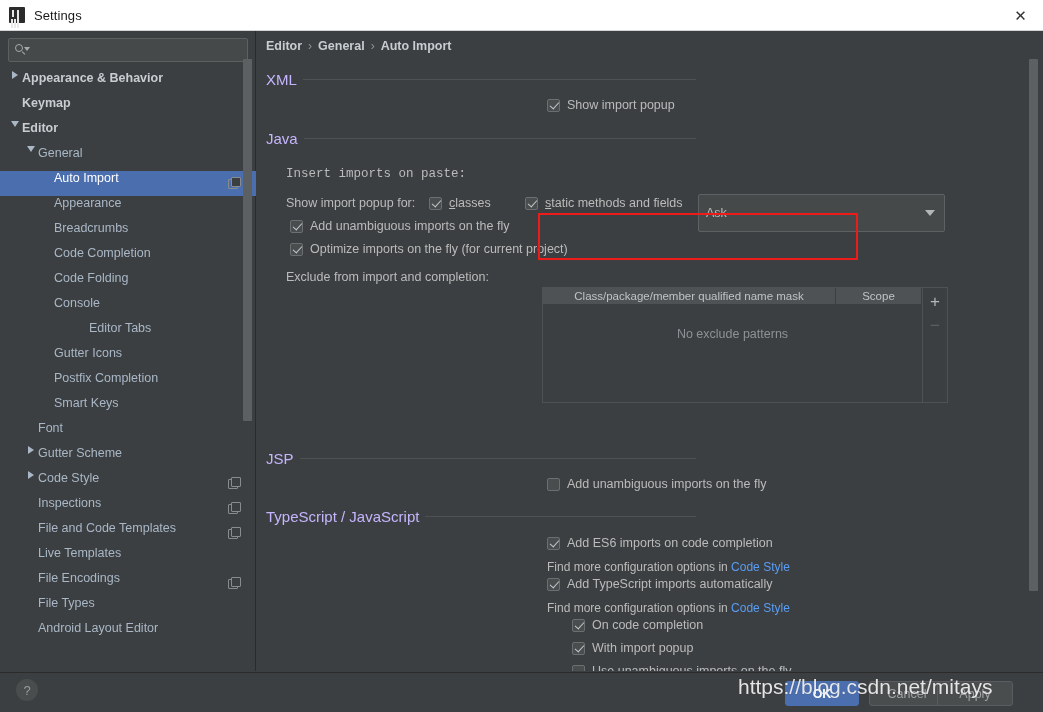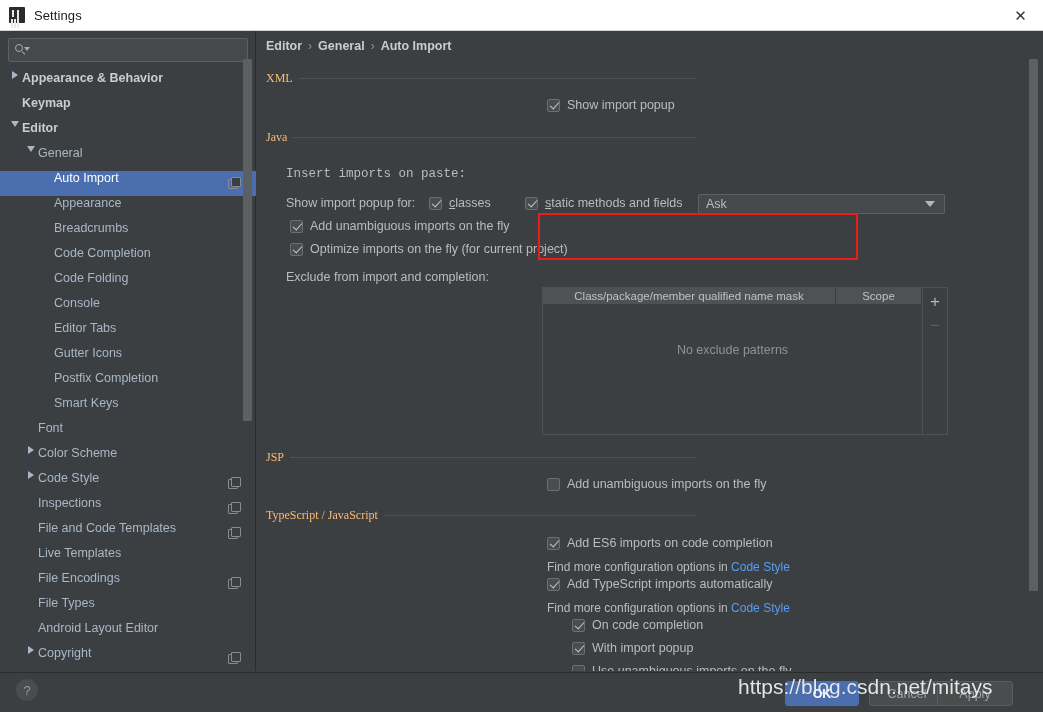--- a/index.html
+++ b/index.html
@@ -126,21 +126,21 @@
   }
   #breadcrumb {
     position: absolute; left: 9px; top: 8px;
     font-size: 12.5px; font-weight: bold; color: #c8cdd2;
     display: flex; align-items: center; gap: 6px;
   }
   #breadcrumb .sep { color: #8e9296; font-weight: normal; font-size: 12px; }
 
   .section {
     position: absolute; left: 9px; width: 430px;
-    font-size: 12px; color: #fdba74; font-family: Liberation Serif, serif;
+    font-size: 15px; color: #c4b5fd;
   }
   .sec-head { display: flex; align-items: center; gap: 6px; }
   .sec-head .line { flex: 1; height: 1px; background: #4f5254; }
 
   .cb-row { position: absolute; display: flex; align-items: center; gap: 7px;
             font-size: 12.5px; color: #bbbbbb; white-space: nowrap; }
   .cbox {
     width: 13px; height: 13px; flex: 0 0 auto;
     border: 1px solid #6b6f71; border-radius: 2px; background: #4a4d4e;
     position: relative;
@@ -148,40 +148,40 @@
   .cbox.checked::after {
     content: ""; position: absolute; left: 3.5px; top: 0.5px;
     width: 4px; height: 8px; border: solid #c4c8cb;
     border-width: 0 1.7px 1.7px 0; transform: rotate(42deg);
   }
   .mn { text-decoration: underline; }
 
   .lbl-txt { position: absolute; font-size: 12.5px; color: #bbbbbb; white-space: nowrap; }
 
   #combo {
-    position: absolute; left: 441px; top: 163px; width: 247px; height: 20px;
+    position: absolute; left: 441px; top: 163px; width: 247px; height: 38px;
     background: #45494a; border: 1px solid #5e6163; border-radius: 2px;
     display: flex; align-items: center;
   }
   #combo .val { color: #bbbbbb; font-size: 12.5px; padding-left: 7px; flex: 1; }
   #combo .cv {
     margin-right: 9px; width: 0; height: 0;
     border-left: 5px solid transparent; border-right: 5px solid transparent;
     border-top: 6px solid #b4b7b9;
   }
 
   
   #redbox {
     position: absolute; left: 281px; top: 182px; width: 320px; height: 47px;
     border: 2px solid #ee1b1b; pointer-events: none;
   }
 
   
   #tbl-wrap {
-    position: absolute; left: 285px; top: 256px; width: 406px; height: 148px;
+    position: absolute; left: 285px; top: 256px; width: 406px; height: 116px;
     border: 1px solid #4f5254; background: #3c3f41; display: flex;
   }
   #tbl-main { flex: 1; position: relative; border-right: 1px solid #4f5254; }
   #tbl-head { display: flex; height: 17px; }
   .th {
     background: #4e5254; border-right: 1px solid #3c3f41; border-bottom: 1px solid #3c3f41;
     color: #c0c3c5; font-size: 11.5px; display: flex; align-items: center;
     justify-content: center; white-space: nowrap; overflow: hidden;
   }
   .th.mask { flex: 1; }
@@ -300,21 +300,21 @@
           <span class="lbl">Code Completion</span>
         </div>
         <div class="tnode" style="padding-left: 40px;">
           <span class="arrow none"></span>
           <span class="lbl">Code Folding</span>
         </div>
         <div class="tnode" style="padding-left: 40px;">
           <span class="arrow none"></span>
           <span class="lbl">Console</span>
         </div>
-        <div class="tnode" style="padding-left: 40px;">
+        <div class="tnode" style="padding-left: 40px; margin-left: 35px;">
           <span class="arrow none"></span>
           <span class="lbl">Editor Tabs</span>
         </div>
         <div class="tnode" style="padding-left: 40px;">
           <span class="arrow none"></span>
           <span class="lbl">Gutter Icons</span>
         </div>
         <div class="tnode" style="padding-left: 40px;">
           <span class="arrow none"></span>
           <span class="lbl">Postfix Completion</span>
@@ -324,21 +324,21 @@
           <span class="lbl">Smart Keys</span>
         </div>
         <div class="tnode" style="padding-left: 24px;">
           <span class="arrow none"></span>
           <span class="lbl">Font</span>
         </div>
         <div class="tnode" style="padding-left: 24px;">
           <span class="arrow right">
             <i></i>
           </span>
-          <span class="lbl">Color Scheme</span>
+          <span class="lbl">Gutter Scheme</span>
         </div>
         <div class="tnode" style="padding-left: 24px;">
           <span class="arrow right">
             <i></i>
           </span>
           <span class="lbl">Code Style</span>
           <span class="copy-icon"></span>
         </div>
         <div class="tnode" style="padding-left: 24px;">
           <span class="arrow none"></span>
@@ -359,27 +359,20 @@
           <span class="lbl">File Encodings</span>
           <span class="copy-icon"></span>
         </div>
         <div class="tnode" style="padding-left: 24px;">
           <span class="arrow none"></span>
           <span class="lbl">File Types</span>
         </div>
         <div class="tnode" style="padding-left: 24px;">
           <span class="arrow none"></span>
           <span class="lbl">Android Layout Editor</span>
-        </div>
-        <div class="tnode" style="padding-left: 24px;">
-          <span class="arrow right">
-            <i></i>
-          </span>
-          <span class="lbl">Copyright</span>
-          <span class="copy-icon"></span>
         </div>
       </div>
     <div id="tree-scroll"></div>
   </div>
 
   <div id="rightpane">
 
     <div id="breadcrumb">
       <span>Editor</span>
       <span class="sep">›</span>

